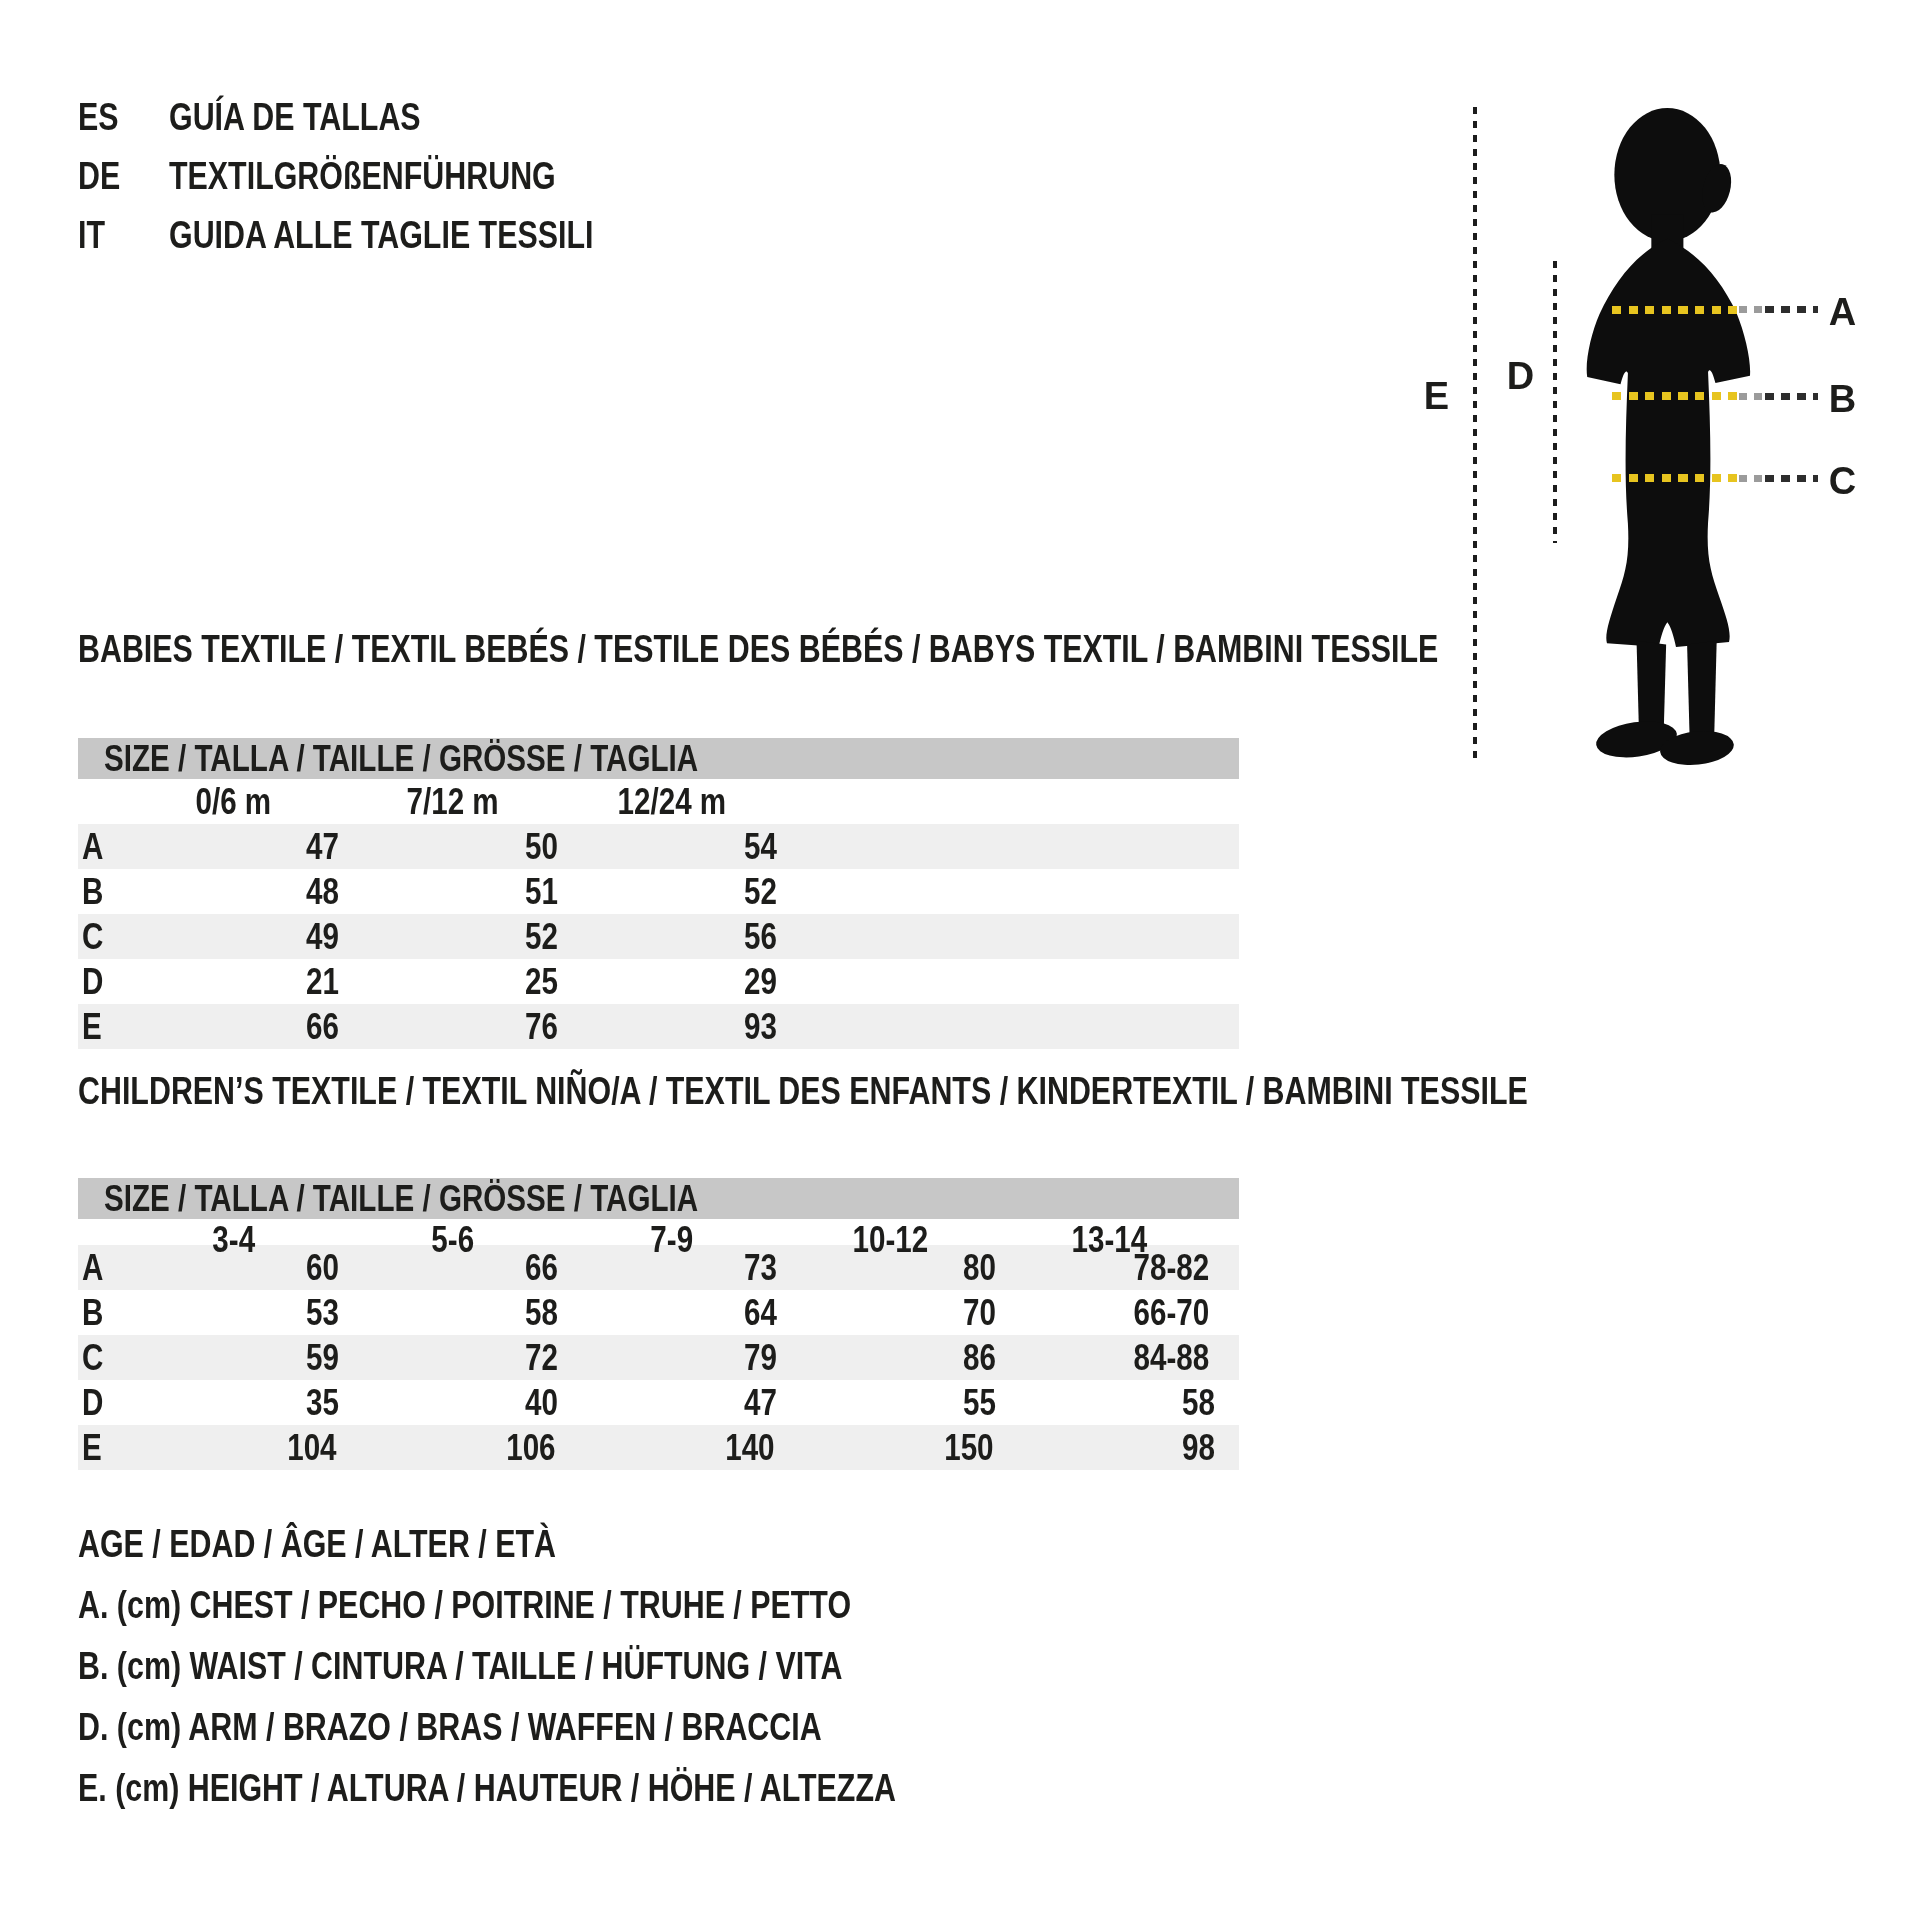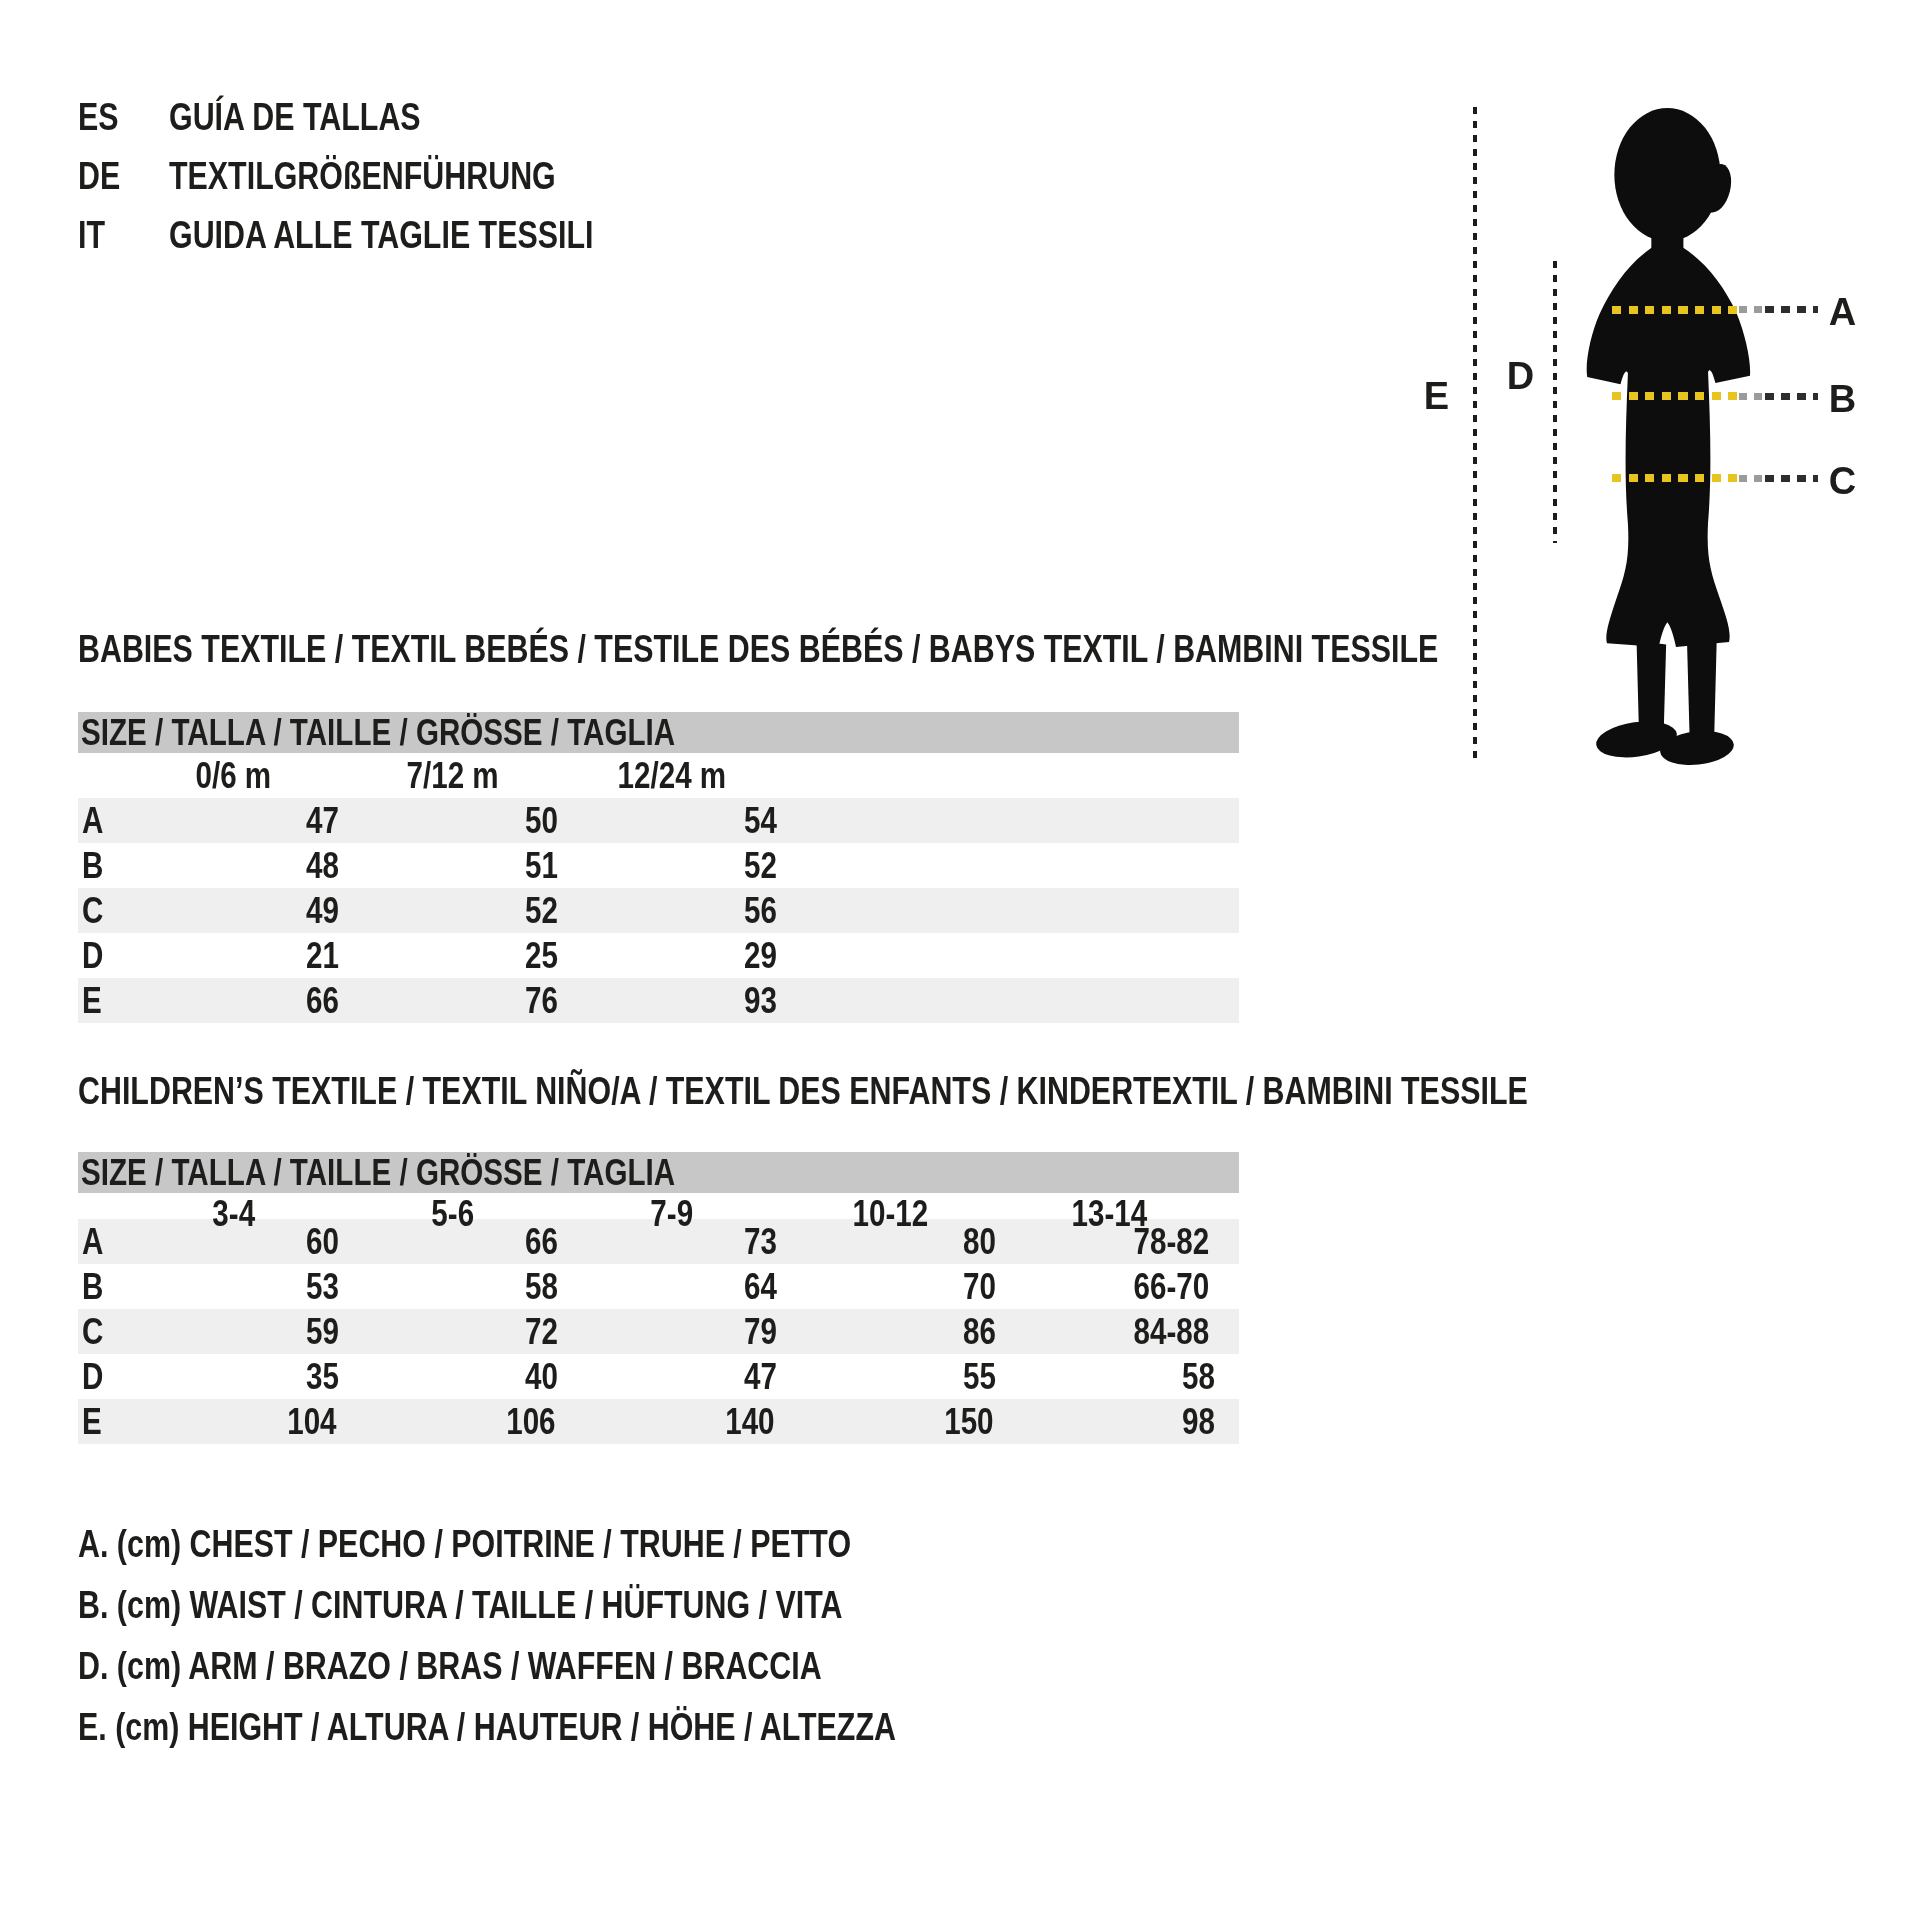--- a/index.html
+++ b/index.html
@@ -19,21 +19,21 @@
 
   
   .section-title{left:78px;font-size:38px;line-height:43px;}
   .title-babies{top:628px;}
   .title-children{top:1070px;}
 
   
   .size-table{left:78px;width:1161px;}
   .table-babies{top:712px;}
   .table-children{top:1152px;}
-  .size-bar{height:41px;background:#c7c7c7;display:flex;align-items:center;padding-left:3px;font-size:37px;}
+  .size-bar{height:41px;background:#c7c7c7;display:flex;align-items:center;padding-left:26px;font-size:37px;margin-top:26px;}
   .col-row,.data-row{display:grid;grid-template-columns:46px repeat(5,219px);align-items:center;}
   .table-babies .col-row{height:45px;}
   .table-children .col-row{height:26px;}
   .col-cell{text-align:center;font-size:37px;}
   .data-row{height:45px;font-size:37px;}
   .data-row.stripe{background:#efefef;}
   .row-label{padding-left:3.7px;}
   .val-cell{text-align:right;}
 
   
@@ -207,20 +207,23 @@
       <div class="val-cell"><span class="cnd cndc">104</span></div>
       <div class="val-cell"><span class="cnd cndc">106</span></div>
       <div class="val-cell"><span class="cnd cndc">140</span></div>
       <div class="val-cell"><span class="cnd cndc">150</span></div>
       <div class="val-cell"><span class="cnd cndc">98</span></div>
     </div>
   </div>
 
 <div class="abs legend-block" id="legendBlock">
     <div class="legend-line">
+      <span class="cnd">AGE / EDAD / ÂGE / ALTER / ETÀ</span>
+    </div>
+    <div class="legend-line">
       <span class="cnd">A. (cm) CHEST / PECHO / POITRINE / TRUHE / PETTO</span>
     </div>
     <div class="legend-line">
       <span class="cnd">B. (cm) WAIST / CINTURA / TAILLE / HÜFTUNG / VITA</span>
     </div>
     <div class="legend-line">
       <span class="cnd">D. (cm) ARM / BRAZO / BRAS / WAFFEN / BRACCIA</span>
     </div>
     <div class="legend-line">
       <span class="cnd">E. (cm) HEIGHT / ALTURA / HAUTEUR / HÖHE / ALTEZZA</span>

